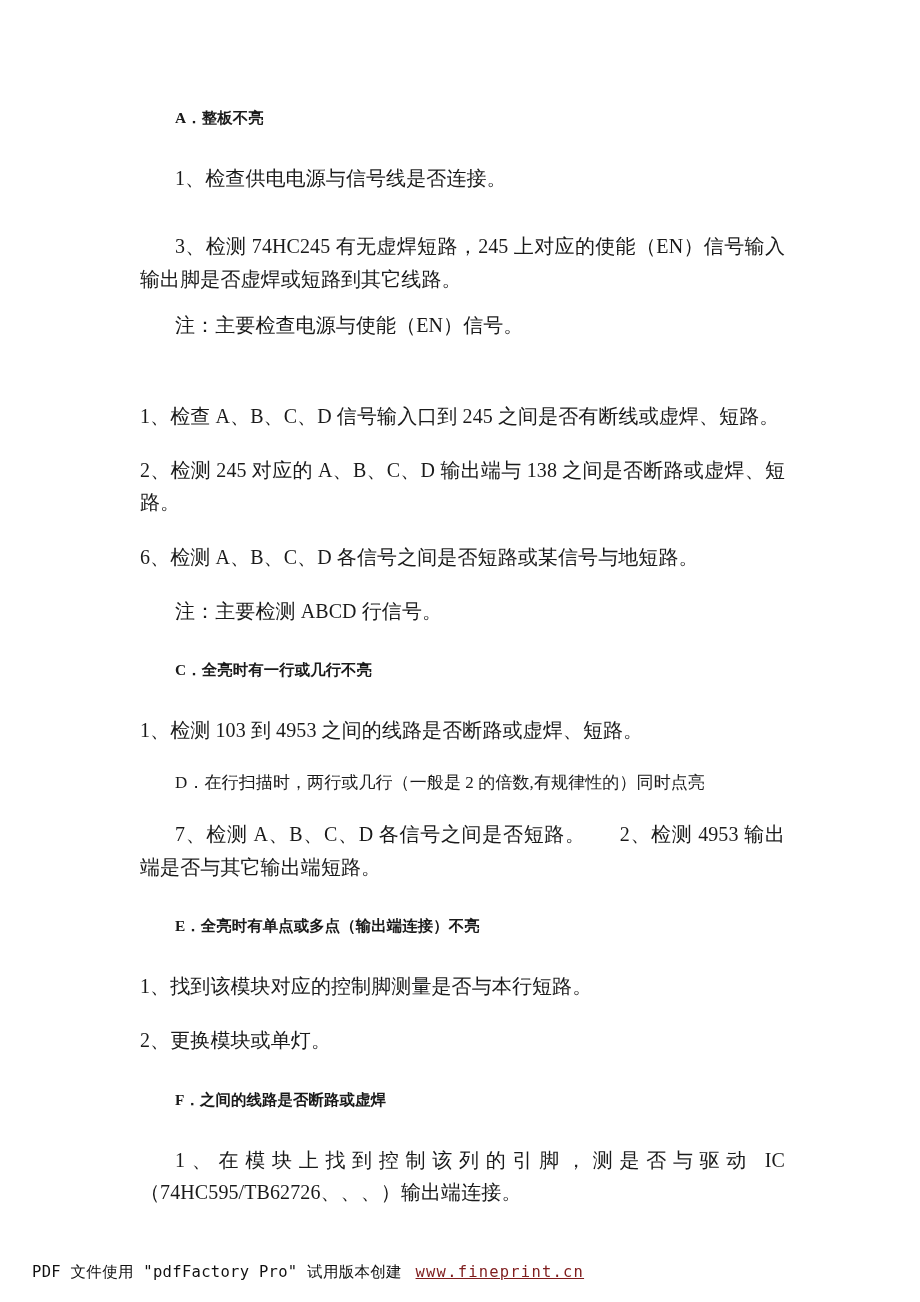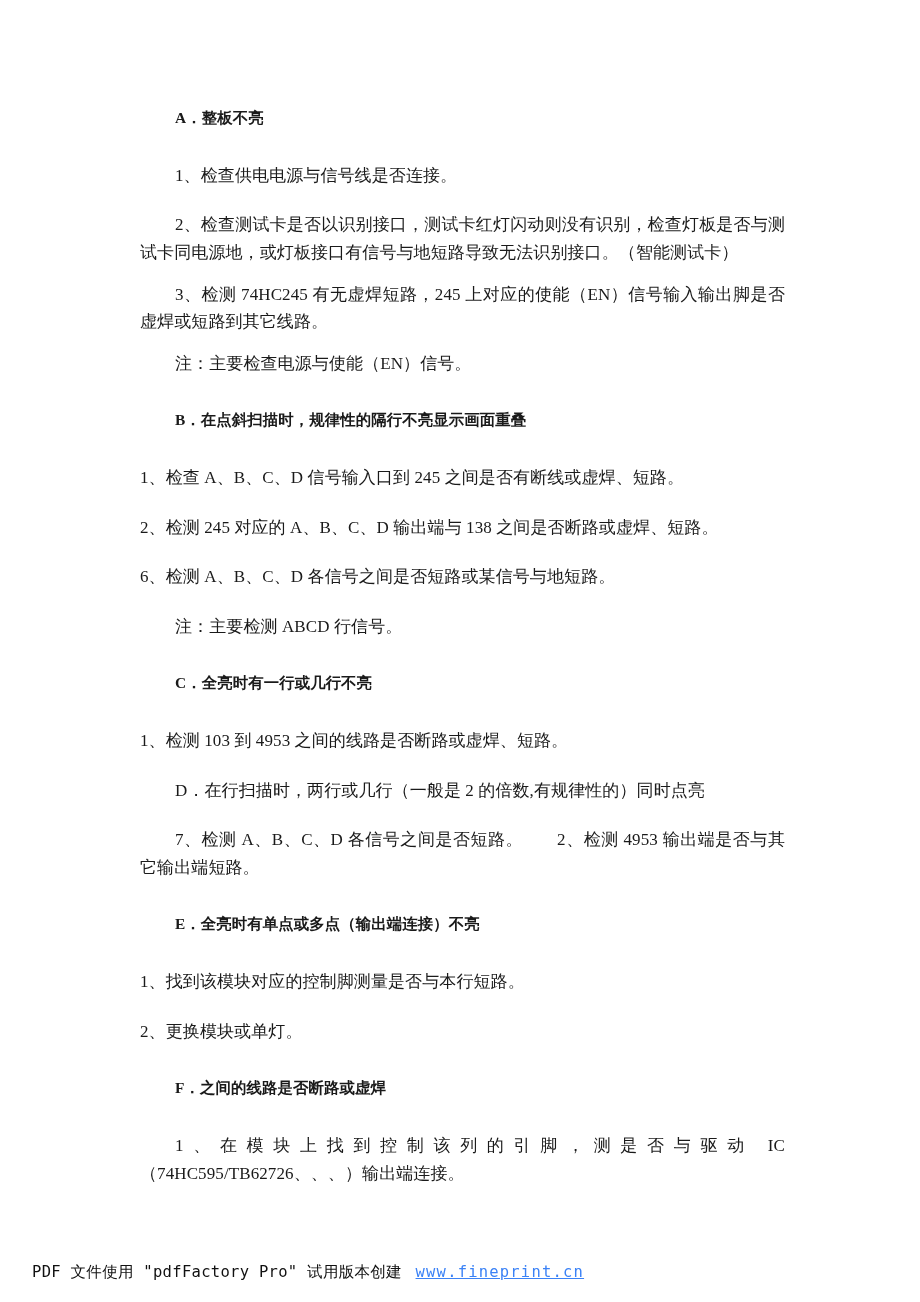--- a/index.html
+++ b/index.html
@@ -25,21 +25,21 @@
   }
   .content {
     position: absolute;
     left: 140px;
     top: 104px;
     width: 645px;
   }
   
   .block {
     margin: 0 0 0 0;
-    font-size: 17px;
+    font-size: 20px;
     line-height: 1.62;
     text-align: justify;
     text-justify: inter-ideograph;
     letter-spacing: 0.1px;
   }
   .heading {
     font-weight: bold;
     text-indent: 35px;
     font-size: 15.4px;
     padding-top: 2px;
@@ -93,30 +93,28 @@
 <div class="page" style="background: rgb(255, 255, 255);">
 
   <div class="content">
 
     <p class="block heading">A．整板不亮</p>
     <div class="gap-lg"></div>
 
     <p class="block item-indent">1、检查供电电源与信号线是否连接。</p>
     <div class="gap-md"></div>
 
-    <p class="block item-indent">2、检查测试卡是否以识别接口，测试卡红灯闪动则没有识别，检查灯板是否与测试卡同电源地，或灯板接口有信号与地短路导致无法识别接口。（智能测试卡）</p>
     <div class="gap-sm"></div>
 
     <p class="block item-indent">3、检测 74HC245 有无虚焊短路，245 上对应的使能（EN）信号输入输出脚是否虚焊或短路到其它线路。</p>
     <div class="gap-sm"></div>
 
     <p class="block note">注：主要检查电源与使能（EN）信号。</p>
     <div class="gap-lg"></div>
 
-    <p class="block heading">B．在点斜扫描时，规律性的隔行不亮显示画面重叠</p>
     <div class="gap-lg"></div>
 
     <p class="block item-flush">1、检查 A、B、C、D 信号输入口到 245 之间是否有断线或虚焊、短路。</p>
     <div class="gap-md"></div>
 
     <p class="block item-flush">2、检测 245 对应的 A、B、C、D 输出端与 138 之间是否断路或虚焊、短路。</p>
     <div class="gap-md"></div>
 
     <p class="block item-flush">6、检测 A、B、C、D 各信号之间是否短路或某信号与地短路。</p>
     <div class="gap-md"></div>
@@ -147,16 +145,16 @@
 
     <p class="block heading">F．之间的线路是否断路或虚焊</p>
     <div class="gap-lg"></div>
 
     <p class="block item-indent">1、在模块上找到控制该列的引脚，测是否与驱动 IC（74HC595/TB62726、、、）输出端连接。</p>
 
   </div>
 
   <div class="footer">
     <span class="seg">PDF 文件使用 "pdfFactory Pro" 试用版本创建</span>
-    <a class="link" href="#" style="color: #3b82f6;">www.fineprint.cn</a>
+    <a class="link" href="#" style="color: #7f1d1d;">www.fineprint.cn</a>
   </div>
 
 </div>
 
 </body></html>

